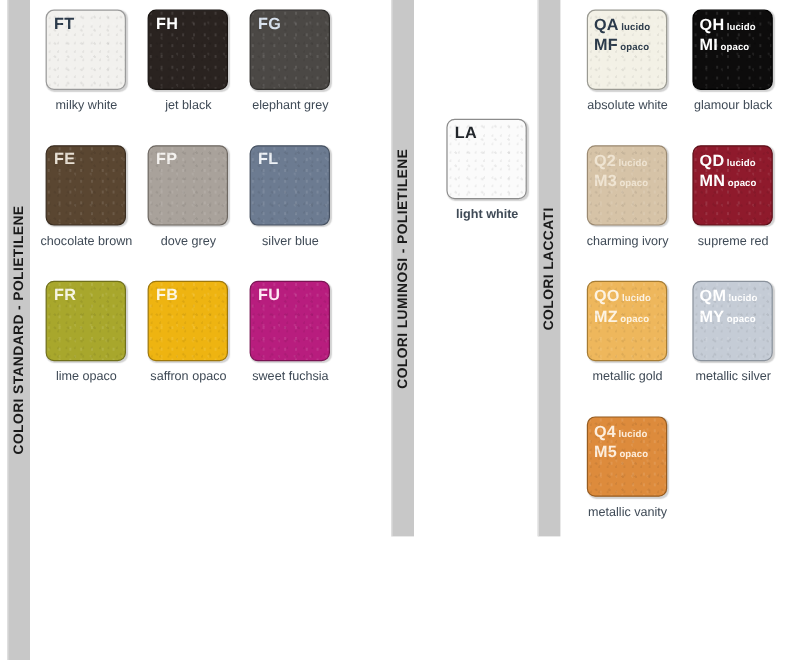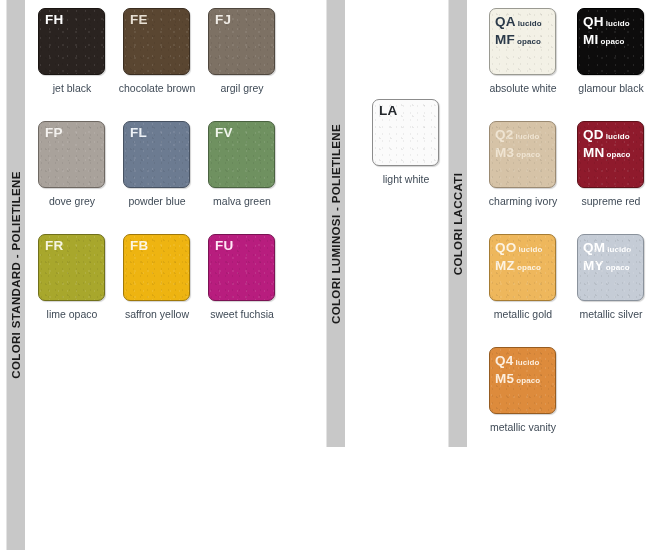--- a/index.html
+++ b/index.html
@@ -94,93 +94,93 @@
     position:absolute;
     left:0;top:74px;
     width:67px;
     text-align:center;
     font-size:10.5px;
     color:#3f4a56;
     white-space:nowrap;
   }
   #grid-standard .caption{width:78px;left:-5px;}
   #grid-laccati .caption{width:84px;left:-8px;}
-  #grid-luminosi .caption{width:78px;left:-5px;}
+  #grid-luminosi .caption{width:78px;left:-5px;font-weight:bold;}
 </style>
 </head>
 <body>
 
 <div id="page">
 
   <div class="vbar" id="bar-standard">
     <span class="vlabel">COLORI STANDARD - POLIETILENE</span>
   </div>
   <div class="vbar" id="bar-luminosi">
     <span class="vlabel">COLORI LUMINOSI - POLIETILENE</span>
   </div>
   <div class="vbar" id="bar-laccati">
     <span class="vlabel">COLORI LACCATI</span>
   </div>
 
   <div class="grid" id="grid-standard">
       <div class="cell">
+        <div class="swatch" style="background: rgb(242, 241, 238); border-color: rgb(154, 154, 154);">
+          <div class="code" style="color: rgb(43, 58, 74);">FT</div>
+          <div class="grain"></div>
+        </div>
+        <div class="caption">milky white</div>
+      </div>
+      <div class="cell">
         <div class="swatch" style="background: rgb(42, 35, 32); border-color: rgb(26, 21, 18);">
           <div class="code" style="color: rgb(255, 255, 255);">FH</div>
           <div class="grain"></div>
         </div>
         <div class="caption">jet black</div>
       </div>
       <div class="cell">
+        <div class="swatch" style="background: rgb(75, 72, 69); border-color: rgb(47, 45, 43);">
+          <div class="code" style="color: rgb(217, 226, 238);">FG</div>
+          <div class="grain"></div>
+        </div>
+        <div class="caption">elephant grey</div>
+      </div>
+      <div class="cell">
         <div class="swatch" style="background: rgb(90, 70, 49); border-color: rgb(58, 45, 32);">
           <div class="code" style="color: rgb(232, 224, 212);">FE</div>
           <div class="grain"></div>
         </div>
         <div class="caption">chocolate brown</div>
       </div>
       <div class="cell">
-        <div class="swatch" style="background: rgb(125, 113, 100); border-color: rgb(79, 71, 62);">
-          <div class="code" style="color: rgb(240, 236, 230);">FJ</div>
-          <div class="grain"></div>
-        </div>
-        <div class="caption">argil grey</div>
-      </div>
-      <div class="cell">
         <div class="swatch" style="background: rgb(169, 162, 155); border-color: rgb(110, 104, 98);">
           <div class="code" style="color: rgb(244, 242, 239);">FP</div>
           <div class="grain"></div>
         </div>
         <div class="caption">dove grey</div>
       </div>
       <div class="cell">
         <div class="swatch" style="background: rgb(108, 123, 145); border-color: rgb(70, 81, 97);">
           <div class="code" style="color: rgb(238, 242, 247);">FL</div>
           <div class="grain"></div>
         </div>
-        <div class="caption">powder blue</div>
-      </div>
-      <div class="cell">
-        <div class="swatch" style="background: rgb(111, 145, 96); border-color: rgb(74, 98, 64);">
-          <div class="code" style="color: rgb(240, 245, 236);">FV</div>
-          <div class="grain"></div>
-        </div>
-        <div class="caption">malva green</div>
+        <div class="caption">silver blue</div>
       </div>
       <div class="cell">
         <div class="swatch" style="background: rgb(168, 167, 44); border-color: rgb(112, 112, 27);">
           <div class="code" style="color: rgb(246, 245, 226);">FR</div>
           <div class="grain"></div>
         </div>
         <div class="caption">lime opaco</div>
       </div>
       <div class="cell">
         <div class="swatch" style="background: rgb(238, 180, 17); border-color: rgb(159, 120, 10);">
           <div class="code" style="color: rgb(253, 246, 224);">FB</div>
           <div class="grain"></div>
         </div>
-        <div class="caption">saffron yellow</div>
+        <div class="caption">saffron opaco</div>
       </div>
       <div class="cell">
         <div class="swatch" style="background: rgb(184, 29, 126); border-color: rgb(122, 19, 83);">
           <div class="code" style="color: rgb(255, 232, 245);">FU</div>
           <div class="grain"></div>
         </div>
         <div class="caption">sweet fuchsia</div>
       </div>
     </div>
   <div class="grid" id="grid-luminosi">

